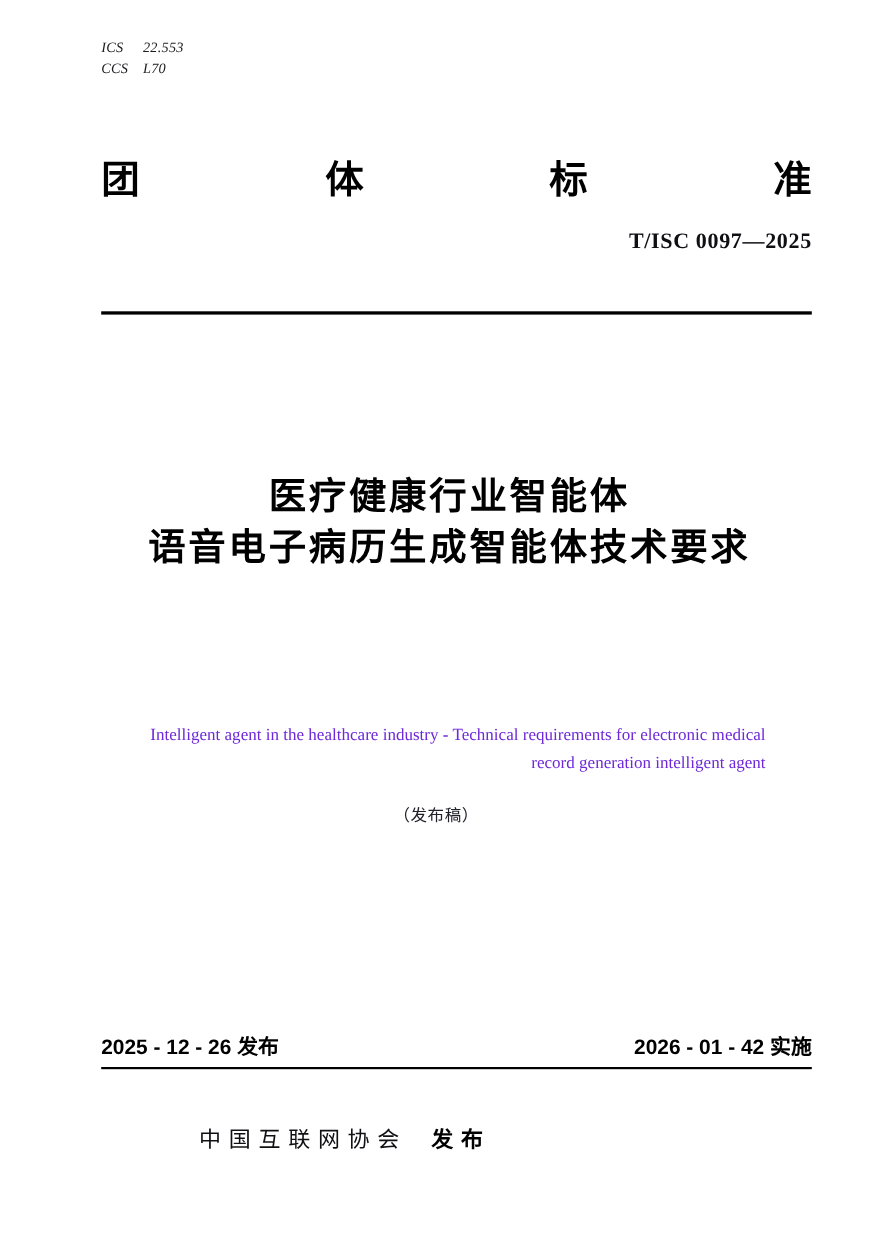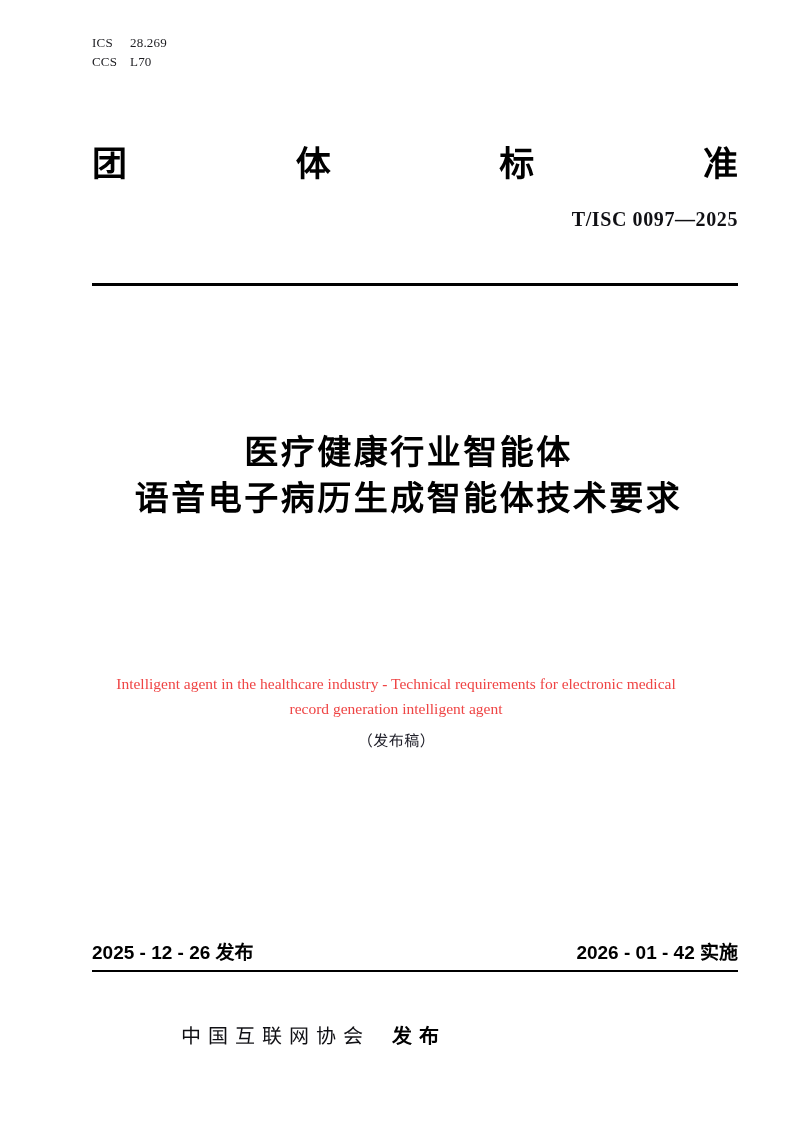--- a/index.html
+++ b/index.html
@@ -33,20 +33,21 @@
     top: 33px;
     font-family: "Liberation Serif", "DejaVu Serif", serif;
     font-size: 13px;
     line-height: 19px;
     color: #1c1c20;
     letter-spacing: 0.2px;
   }
   .class-row {
     display: flex;
     white-space: nowrap;
+    font-style: italic;
   }
   .class-key {
     display: inline-block;
     width: 38px;
   }
   .class-val {
     display: inline-block;
   }
 
   
@@ -115,27 +116,27 @@
     font-size: 34px;
     line-height: 46px;
     letter-spacing: 2.5px;
     white-space: nowrap;
   }
 
   
   .title-en {
     position: absolute;
     left: 96px;
-    top: 671px;
+    top: 656px;
     width: 600px;
-    text-align: center;
+    text-align: right;
     font-family: "Liberation Serif", "DejaVu Serif", serif;
     font-size: 15.5px;
     line-height: 25px;
-    color: #ef4444;
+    color: #6d28d9;
   }
   .title-en b {
     font-weight: bold;
   }
 
   
   .draft-mark {
     position: absolute;
     left: 0;
     top: 729px;
@@ -190,21 +191,21 @@
   }
 </style>
 </head>
 <body>
 
 <div class="page">
 
   <div class="class-block">
     <div class="class-row">
       <span class="class-key">ICS</span>
-      <span class="class-val">28.269</span>
+      <span class="class-val">22.553</span>
     </div>
     <div class="class-row">
       <span class="class-key">CCS</span>
       <span class="class-val">L70</span>
     </div>
   </div>
 
   <div class="std-type">
     <span>团</span>
     <span>体</span>

